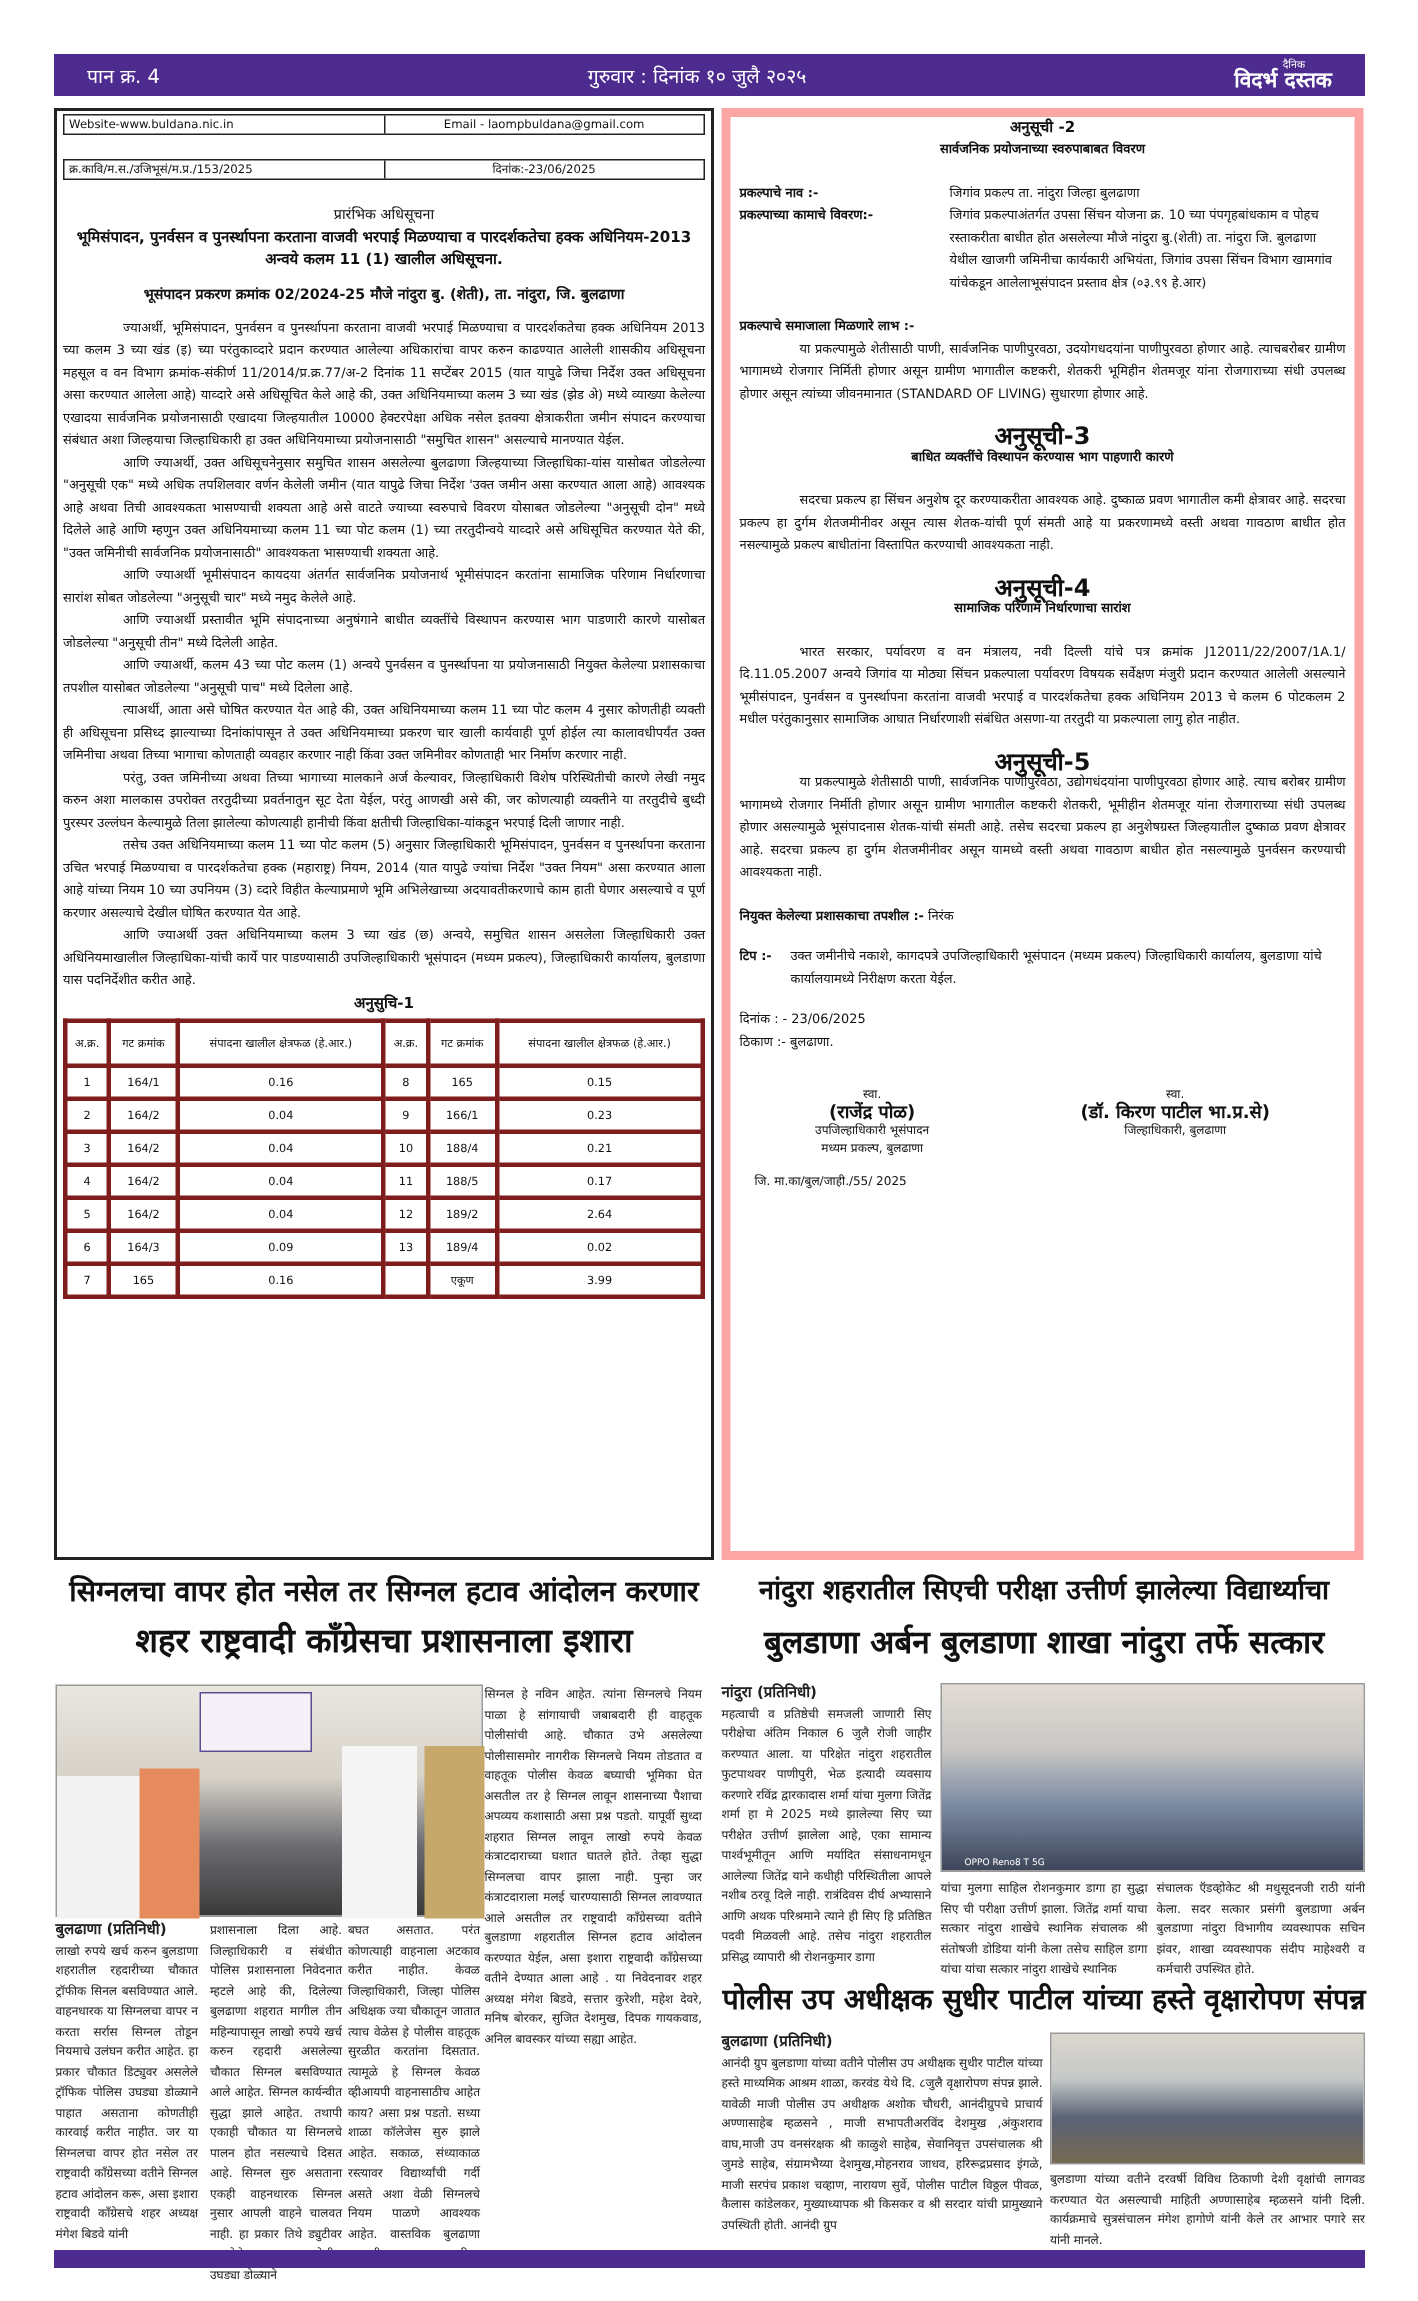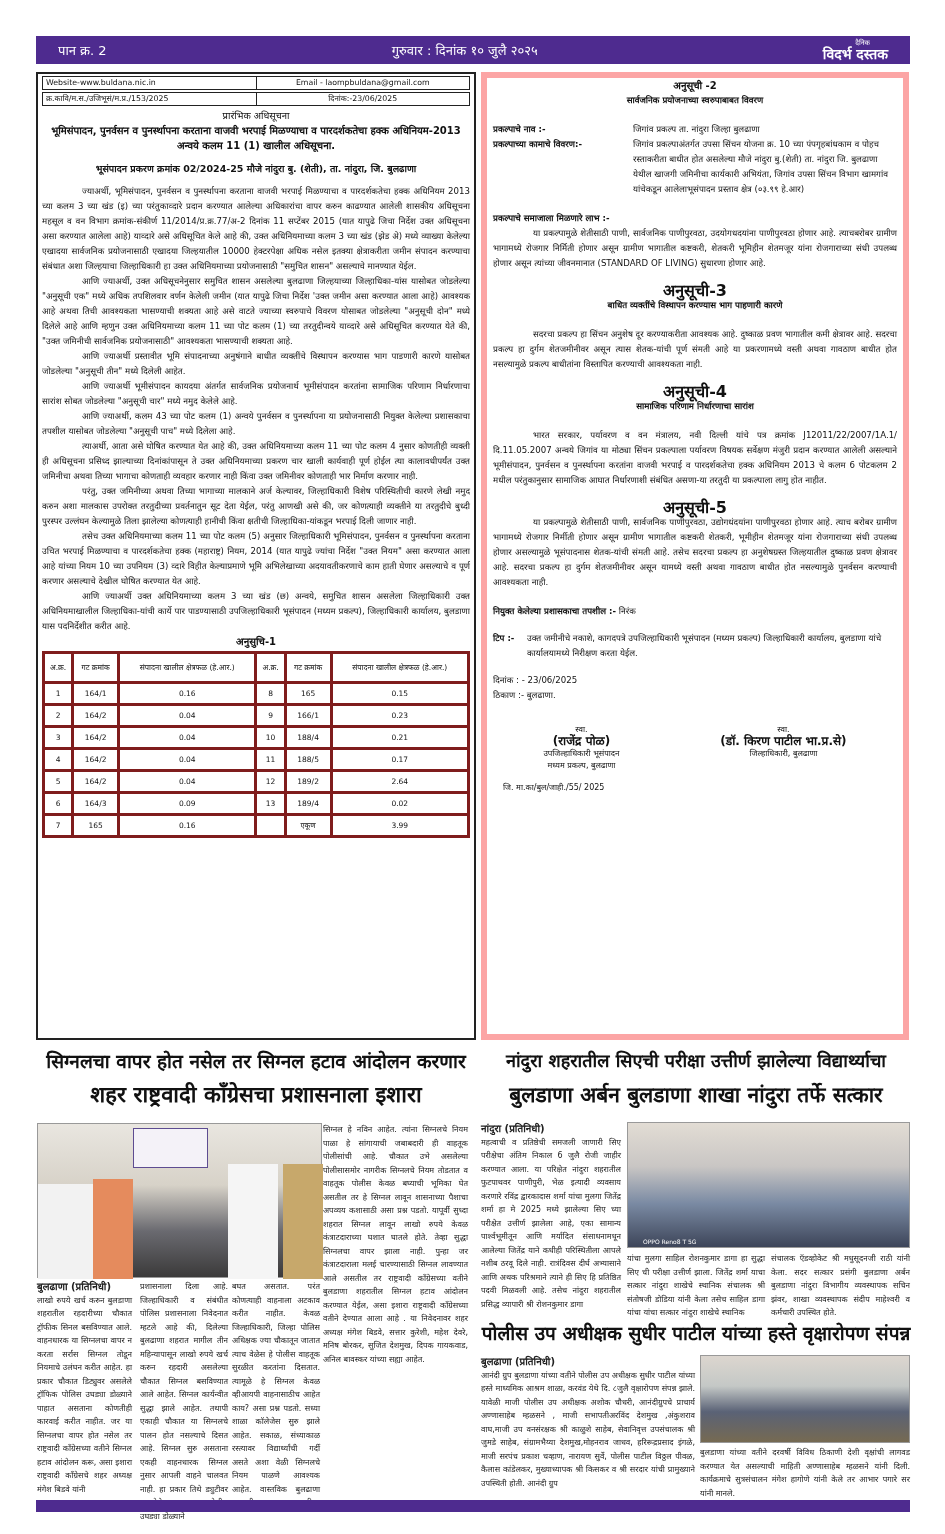--- a/index.html
+++ b/index.html
@@ -4,21 +4,21 @@
 <style>
   * { box-sizing: border-box; margin: 0; padding: 0; }
   body { width: 945px; height: 1534px; background: #fff; font-family: "DejaVu Sans", sans-serif; color: #111; position: relative; overflow: hidden; }
   .masthead { position: absolute; left: 36px; top: 36px; width: 874px; height: 28px; background: #4e2b8f; color: #fff; display: flex; align-items: center; justify-content: space-between; padding: 0 22px; font-size: 13px; }
   .masthead .brand { text-align: right; line-height: 1; }
   .masthead .brand .small { font-size: 7px; display: block; margin-right: 18px; }
   .masthead .brand .big { font-size: 14px; font-weight: bold; }
   .notice-left { position: absolute; left: 36px; top: 72px; width: 440px; height: 968px; border: 2px solid #222; padding: 2px 4px; font-size: 8.6px; line-height: 15px; }
   .notice-right { position: absolute; left: 481px; top: 72px; width: 428px; height: 968px; border: 6px solid #fca5a5; padding: 0 6px; font-size: 8.6px; line-height: 15px; }
   .nl-title { text-align: center; font-weight: bold; font-size: 12px; padding: 3px 0; }
-  .info-row { display: flex; border: 1px solid #222; font-size: 7.8px; line-height: 12px; margin-bottom: 2px; }
+  .info-row { display: flex; border: 1px solid #222; font-size: 7.8px; line-height: 12px; margin-bottom: 16px; }
   .info-row span { flex: 1; padding: 0 3px; }
   .info-row span + span { border-left: 1px solid #222; text-align: center; }
   .center-b { text-align: center; font-weight: bold; }
   .para { text-align: justify; text-indent: 40px; }
   .prelim { text-align: center; font-size: 9.5px; }
   .h-main { text-align: center; font-weight: bold; font-size: 10px; line-height: 15px; margin-bottom: 8px; }
   .case { text-align: center; font-weight: bold; font-size: 9.5px; line-height: 15px; margin-bottom: 8px; }
   table.sched { width: 100%; border-collapse: collapse; font-size: 7.5px; margin-top: 2px; }
   table.sched th, table.sched td { border: 3px solid #7f1d1d; text-align: center; padding: 2px 1px; height: 20px; }
   table.sched th { font-weight: normal; height: 30px; line-height: 11px; }
@@ -38,21 +38,21 @@
   .photo3 { left: 700px; top: 1355px; width: 210px; height: 88px; background: linear-gradient(180deg,#dcd6cf 0%,#c4c8c6 35%,#5a6276 65%,#766a52 100%); }
   .cols { position: absolute; font-size: 8px; line-height: 13.5px; text-align: justify; color: #222; }
   .byline { font-weight: bold; font-size: 10px; }
   .footer-bar { position: absolute; left: 36px; top: 1500px; width: 874px; height: 12px; background: #4e2b8f; }
   .shape { position: absolute; background: rgba(255,255,255,0.55); }
 </style>
 </head>
 <body>
 
 <div class="masthead">
-  <span>पान क्र. 2</span>
+  <span>पान क्र. 4</span>
   <span>गुरुवार : दिनांक १० जुलै २०२५</span>
   <span class="brand">
     <span class="small">दैनिक</span>
     <span class="big">विदर्भ दस्तक</span>
   </span>
 </div>
 
 <div class="notice-left">
   <div class="info-row">
     <span>Website-www.buldana.nic.in</span>
@@ -60,22 +60,22 @@
   </div>
   <div class="info-row">
     <span>क्र.कावि/म.स./उजिभूसं/म.प्र./153/2025</span>
     <span>दिनांक:-23/06/2025</span>
   </div>
   <div class="prelim">प्रारंभिक अधिसूचना</div>
   <div class="h-main">भूमिसंपादन, पुनर्वसन व पुनर्स्थापना करताना वाजवी भरपाई मिळण्याचा व पारदर्शकतेचा हक्क अधिनियम-2013 अन्वये कलम 11 (1) खालील अधिसूचना.</div>
   <div class="case">भूसंपादन प्रकरण क्रमांक 02/2024-25 मौजे नांदुरा बु. (शेती), ता. नांदुरा, जि. बुलढाणा</div>
   <p class="para">ज्याअर्थी, भूमिसंपादन, पुनर्वसन व पुनर्स्थापना करताना वाजवी भरपाई मिळण्याचा व पारदर्शकतेचा हक्क अधिनियम 2013 च्या कलम 3 च्या खंड (इ) च्या परंतुकाव्दारे प्रदान करण्यात आलेल्या अधिकारांचा वापर करुन काढण्यात आलेली शासकीय अधिसूचना महसूल व वन विभाग क्रमांक-संकीर्ण 11/2014/प्र.क्र.77/अ-2 दिनांक 11 सप्टेंबर 2015 (यात यापुढे जिचा निर्देश उक्त अधिसूचना असा करण्यात आलेला आहे) याव्दारे असे अधिसूचित केले आहे की, उक्त अधिनियमाच्या कलम 3 च्या खंड (झेड अे) मध्ये व्याख्या केलेल्या एखादया सार्वजनिक प्रयोजनासाठी एखादया जिल्हयातील 10000 हेक्टरपेक्षा अधिक नसेल इतक्या क्षेत्राकरीता जमीन संपादन करण्याचा संबंधात अशा जिल्हयाचा जिल्हाधिकारी हा उक्त अधिनियमाच्या प्रयोजनासाठी "समुचित शासन" असल्याचे मानण्यात येईल.</p>
   <p class="para">आणि ज्याअर्थी, उक्त अधिसूचनेनुसार समुचित शासन असलेल्या बुलढाणा जिल्हयाच्या जिल्हाधिका-यांस यासोबत जोडलेल्या "अनुसूची एक" मध्ये अधिक तपशिलवार वर्णन केलेली जमीन (यात यापुढे जिचा निर्देश 'उक्त जमीन असा करण्यात आला आहे) आवश्यक आहे अथवा तिची आवश्यकता भासण्याची शक्यता आहे असे वाटते ज्याच्या स्वरुपाचे विवरण योसाबत जोडलेल्या "अनुसूची दोन" मध्ये दिलेले आहे आणि म्हणुन उक्त अधिनियमाच्या कलम 11 च्या पोट कलम (1) च्या तरतुदीन्वये याव्दारे असे अधिसूचित करण्यात येते की, "उक्त जमिनीची सार्वजनिक प्रयोजनासाठी" आवश्यकता भासण्याची शक्यता आहे.</p>
+  <p class="para">आणि ज्याअर्थी भूमीसंपादन कायदया अंतर्गत सार्वजनिक प्रयोजनार्थ भूमीसंपादन करतांना सामाजिक परिणाम निर्धारणाचा सारांश सोबत जोडलेल्या "अनुसूची चार" मध्ये नमुद केलेले आहे.</p>
   <p class="para">आणि ज्याअर्थी प्रस्तावीत भूमि संपादनाच्या अनुषंगाने बाधीत व्यक्तींचे विस्थापन करण्यास भाग पाडणारी कारणे यासोबत जोडलेल्या "अनुसूची तीन" मध्ये दिलेली आहेत.</p>
-  <p class="para">आणि ज्याअर्थी भूमीसंपादन कायदया अंतर्गत सार्वजनिक प्रयोजनार्थ भूमीसंपादन करतांना सामाजिक परिणाम निर्धारणाचा सारांश सोबत जोडलेल्या "अनुसूची चार" मध्ये नमुद केलेले आहे.</p>
   <p class="para">आणि ज्याअर्थी, कलम 43 च्या पोट कलम (1) अन्वये पुनर्वसन व पुनर्स्थापना या प्रयोजनासाठी नियुक्त केलेल्या प्रशासकाचा तपशील यासोबत जोडलेल्या "अनुसूची पाच" मध्ये दिलेला आहे.</p>
   <p class="para">त्याअर्थी, आता असे घोषित करण्यात येत आहे की, उक्त अधिनियमाच्या कलम 11 च्या पोट कलम 4 नुसार कोणतीही व्यक्ती ही अधिसूचना प्रसिध्द झाल्याच्या दिनांकांपासून ते उक्त अधिनियमाच्या प्रकरण चार खाली कार्यवाही पूर्ण होईल त्या कालावधीपर्यंत उक्त जमिनीचा अथवा तिच्या भागाचा कोणताही व्यवहार करणार नाही किंवा उक्त जमिनीवर कोणताही भार निर्माण करणार नाही.</p>
   <p class="para">परंतु, उक्त जमिनीच्या अथवा तिच्या भागाच्या मालकाने अर्ज केल्यावर, जिल्हाधिकारी विशेष परिस्थितीची कारणे लेखी नमुद करुन अशा मालकास उपरोक्त तरतुदीच्या प्रवर्तनातुन सूट देता येईल, परंतु आणखी असे की, जर कोणत्याही व्यक्तीने या तरतुदीचे बुध्दी पुरस्पर उल्लंघन केल्यामुळे तिला झालेल्या कोणत्याही हानीची किंवा क्षतीची जिल्हाधिका-यांकडून भरपाई दिली जाणार नाही.</p>
   <p class="para">तसेच उक्त अधिनियमाच्या कलम 11 च्या पोट कलम (5) अनुसार जिल्हाधिकारी भूमिसंपादन, पुनर्वसन व पुनर्स्थापना करताना उचित भरपाई मिळण्याचा व पारदर्शकतेचा हक्क (महाराष्ट्र) नियम, 2014 (यात यापुढे ज्यांचा निर्देश "उक्त नियम" असा करण्यात आला आहे यांच्या नियम 10 च्या उपनियम (3) व्दारे विहीत केल्याप्रमाणे भूमि अभिलेखाच्या अदयावतीकरणाचे काम हाती घेणार असल्याचे व पूर्ण करणार असल्याचे देखील घोषित करण्यात येत आहे.</p>
   <p class="para">आणि ज्याअर्थी उक्त अधिनियमाच्या कलम 3 च्या खंड (छ) अन्वये, समुचित शासन असलेला जिल्हाधिकारी उक्त अधिनियमाखालील जिल्हाधिका-यांची कार्ये पार पाडण्यासाठी उपजिल्हाधिकारी भूसंपादन (मध्यम प्रकल्प), जिल्हाधिकारी कार्यालय, बुलडाणा यास पदनिर्देशीत करीत आहे.</p>
   <div class="center-b" style="font-size:10px">अनुसुचि-1</div>
   <table class="sched">
     <thead>
         <tr id="sched-head">
           <th>अ.क्र.</th>

